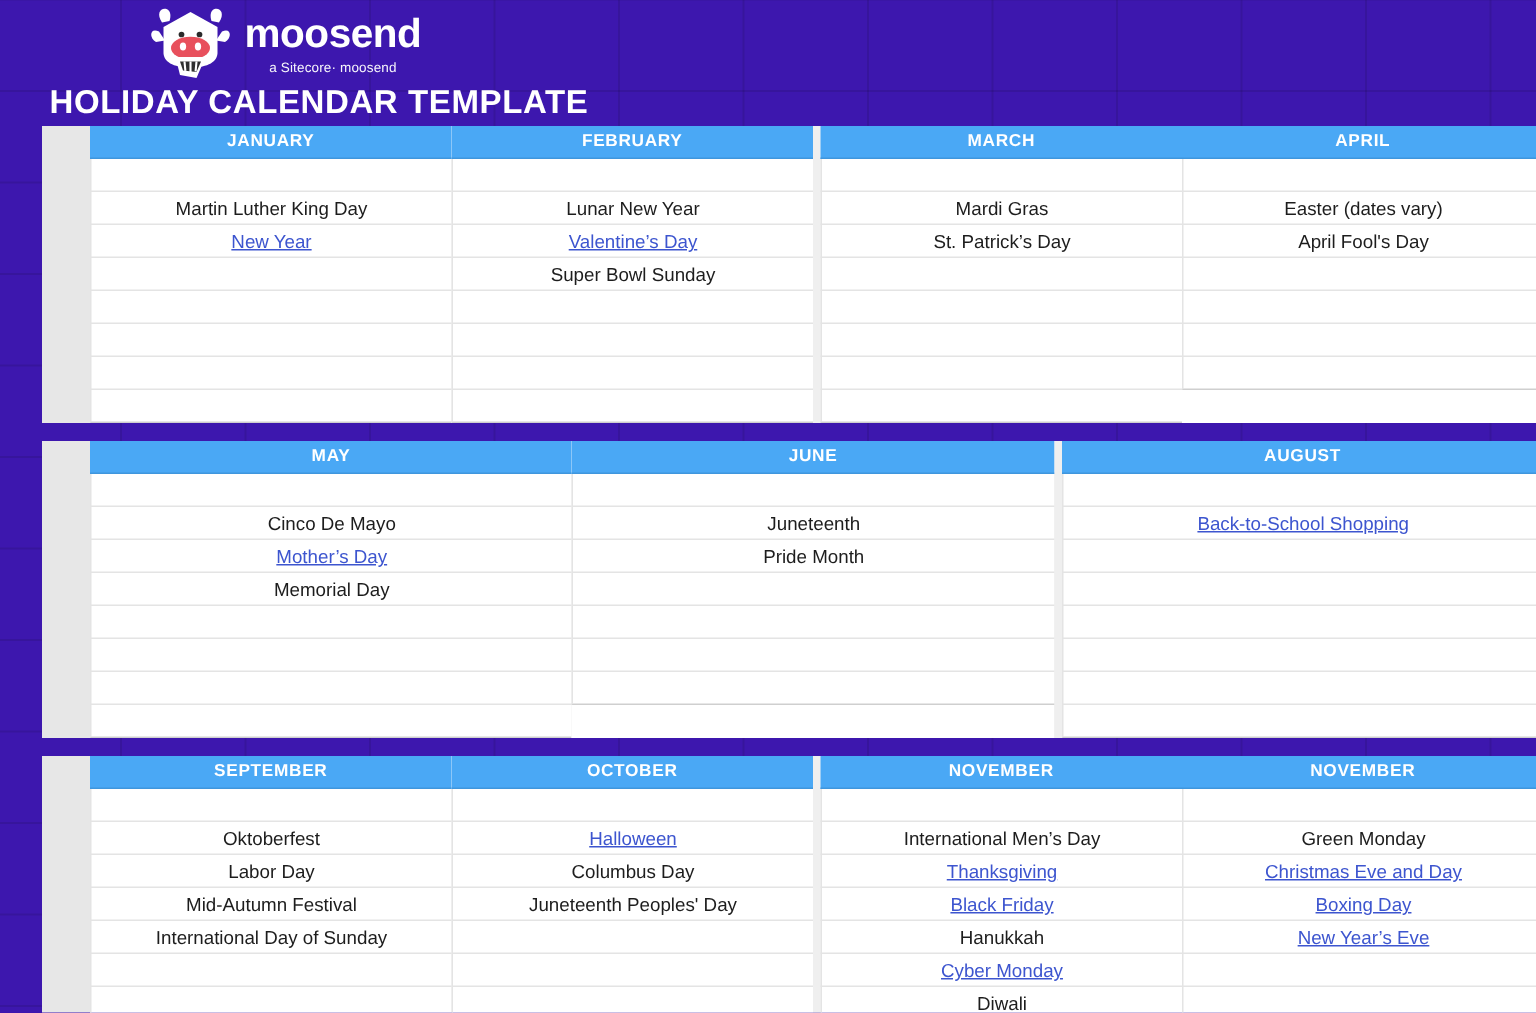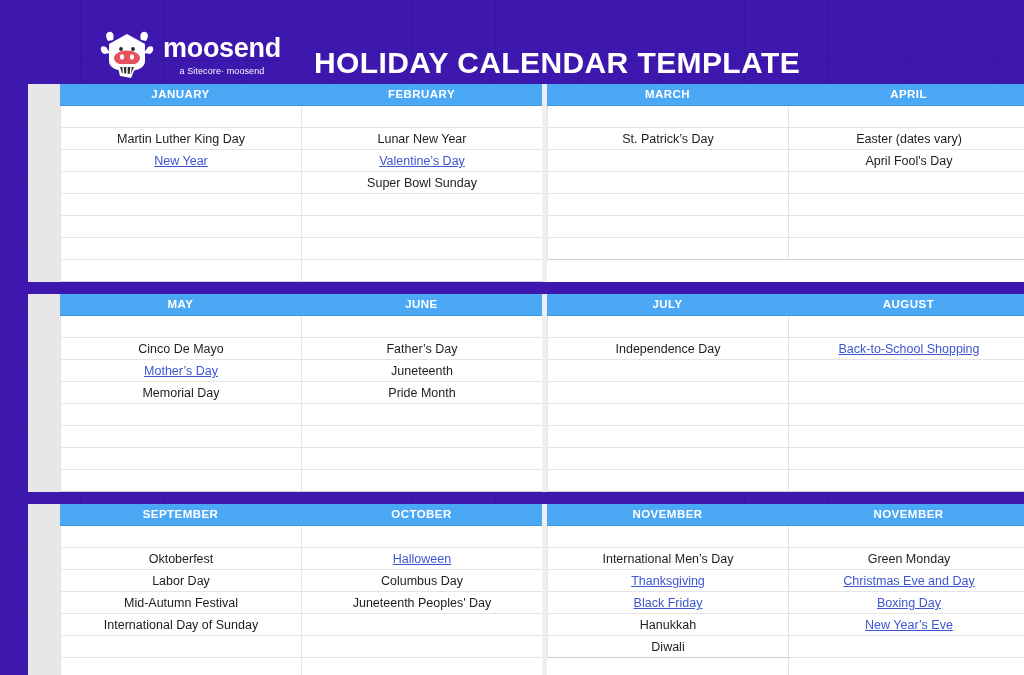--- a/index.html
+++ b/index.html
@@ -28,22 +28,23 @@
     background-position: -3px -1px;
   }
 
   
   #banner {
     position: absolute;
     left: 0; top: 0;
     width: 1024px;
     height: 80px;
     display: flex;
-    align-items: flex-end;
+    align-items: flex-start;
     justify-content: flex-start;
+    flex-direction: column;
   }
   #logo-block {
     display: flex;
     align-items: center;
     margin-left: 98px;
     margin-top: 2px;
   }
   #cow-icon { width: 58px; height: 52px; display: block; }
   #wordmark-block {
     display: flex;
@@ -61,21 +62,21 @@
   }
   #tagline {
     color: #ffffff;
     font-size: 9px;
     letter-spacing: 0.1px;
     margin-top: 4px;
     opacity: 0.96;
   }
   #banner-title {
     color: #ffffff;
-    font-size: 30px;
+    font-size: 22px;
     font-weight: bold;
     letter-spacing: 0.4px;
     margin-left: 33px;
     margin-top: 1px;
     white-space: nowrap;
   }
 
   
   #calendar {
     position: absolute;
@@ -200,20 +201,21 @@
           <div class="cell">Super Bowl Sunday</div>
           <div class="cell empty"></div>
           <div class="cell empty"></div>
           <div class="cell empty"></div>
           <div class="cell empty"></div>
         </div>
         <div class="gutter"></div>
         <div class="month-col">
           <div class="month-head">MARCH</div>
           <div class="cell empty"></div>
+          <div class="cell">Mardi Gras</div>
           <div class="cell">St. Patrick’s Day</div>
           <div class="cell empty"></div>
           <div class="cell empty"></div>
           <div class="cell empty"></div>
           <div class="cell empty"></div>
           <div class="cell empty"></div>
         </div>
         <div class="month-col">
           <div class="month-head">APRIL</div>
           <div class="cell empty"></div>
@@ -233,40 +235,28 @@
           <div class="cell link"><span class="lnk">Mother’s Day</span></div>
           <div class="cell">Memorial Day</div>
           <div class="cell empty"></div>
           <div class="cell empty"></div>
           <div class="cell empty"></div>
           <div class="cell empty"></div>
         </div>
         <div class="month-col">
           <div class="month-head">JUNE</div>
           <div class="cell empty"></div>
-          <div class="cell">Father’s Day</div>
           <div class="cell">Juneteenth</div>
           <div class="cell">Pride Month</div>
           <div class="cell empty"></div>
           <div class="cell empty"></div>
           <div class="cell empty"></div>
           <div class="cell empty"></div>
         </div>
         <div class="gutter"></div>
-        <div class="month-col">
-          <div class="month-head">JULY</div>
-          <div class="cell empty"></div>
-          <div class="cell">Independence Day</div>
-          <div class="cell empty"></div>
-          <div class="cell empty"></div>
-          <div class="cell empty"></div>
-          <div class="cell empty"></div>
-          <div class="cell empty"></div>
-          <div class="cell empty"></div>
-        </div>
         <div class="month-col">
           <div class="month-head">AUGUST</div>
           <div class="cell empty"></div>
           <div class="cell link"><span class="lnk">Back-to-School Shopping</span></div>
           <div class="cell empty"></div>
           <div class="cell empty"></div>
           <div class="cell empty"></div>
           <div class="cell empty"></div>
           <div class="cell empty"></div>
           <div class="cell empty"></div>
@@ -294,20 +284,21 @@
           <div class="cell empty"></div>
         </div>
         <div class="gutter"></div>
         <div class="month-col">
           <div class="month-head">NOVEMBER</div>
           <div class="cell empty"></div>
           <div class="cell">International Men’s Day</div>
           <div class="cell link"><span class="lnk">Thanksgiving</span></div>
           <div class="cell link"><span class="lnk">Black Friday</span></div>
           <div class="cell">Hanukkah</div>
+          <div class="cell link"><span class="lnk">Cyber Monday</span></div>
           <div class="cell">Diwali</div>
         </div>
         <div class="month-col">
           <div class="month-head">NOVEMBER</div>
           <div class="cell empty"></div>
           <div class="cell">Green Monday</div>
           <div class="cell link"><span class="lnk">Christmas Eve and Day</span></div>
           <div class="cell link"><span class="lnk">Boxing Day</span></div>
           <div class="cell link"><span class="lnk">New Year’s Eve</span></div>
           <div class="cell empty"></div>

